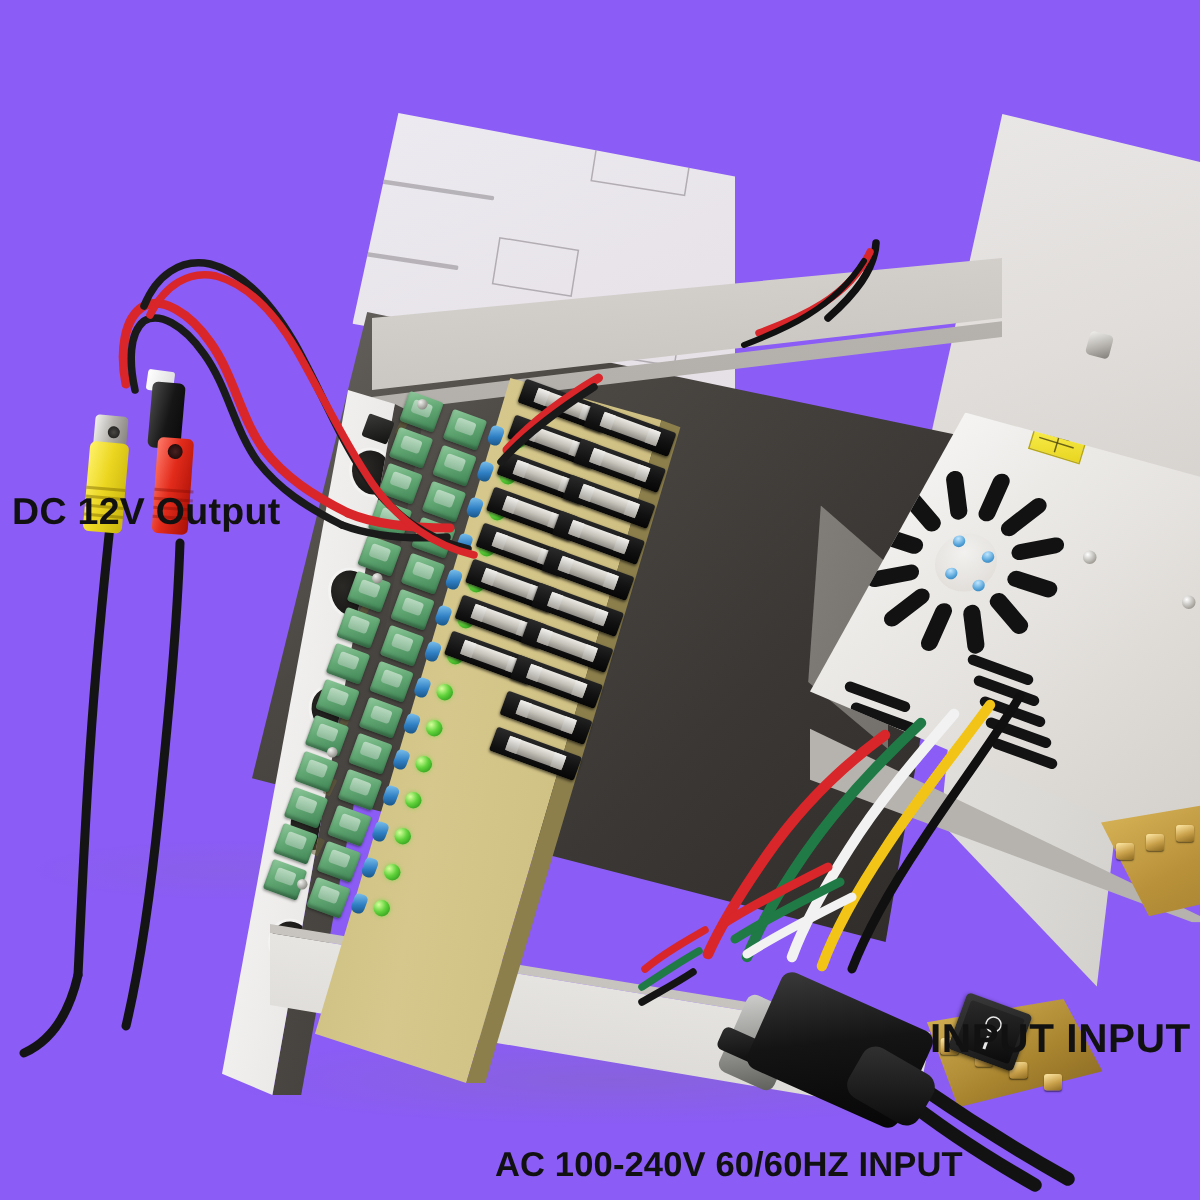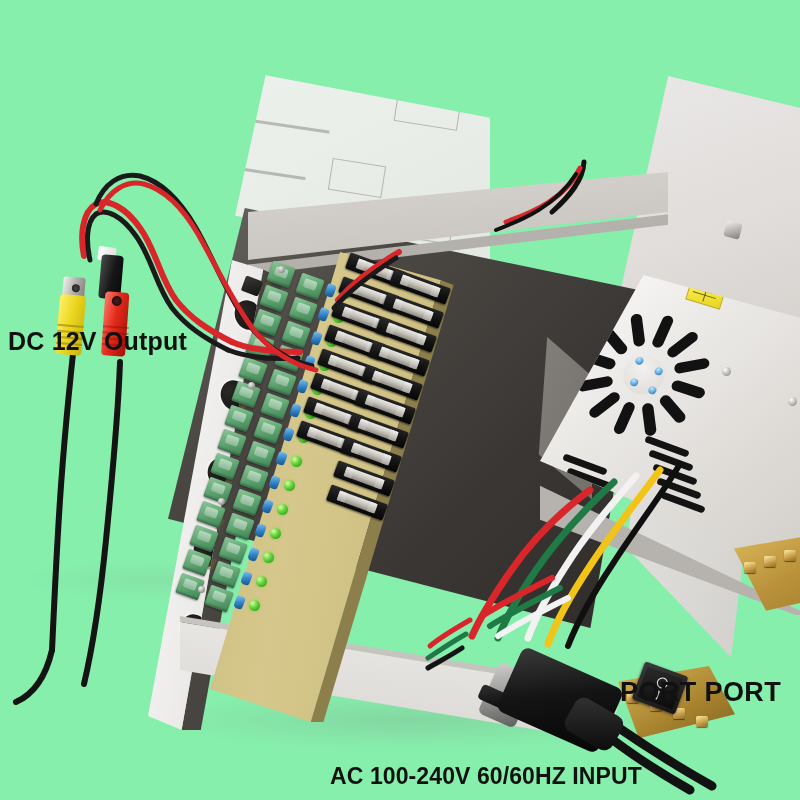--- a/index.html
+++ b/index.html
@@ -1,19 +1,19 @@
 <!DOCTYPE html>
 <html><head>
 <meta charset="utf-8">
 <title>CCTV Power Supply Box Product Photo</title>
 <style>
   html,body{margin:0;padding:0;background:#ffffff;}
   body{width:800px;height:800px;overflow:hidden;
        font-family:"Liberation Sans",sans-serif;}
-  #stage{position:relative;width:800px;height:800px;background:#86efac;overflow:hidden;}
+  #stage{position:relative;width:800px;height:800px;background:#8b5cf6;overflow:hidden;}
 
   
   .abs{position:absolute;}
   .lbl{position:absolute;color:#111111;font-weight:bold;white-space:nowrap;
        font-family:"Liberation Sans",sans-serif;}
 
   
   #lbl-dc{left:8px;top:327px;font-size:25px;letter-spacing:.2px;}
   #lbl-input-port{left:620px;top:677px;font-size:27px;letter-spacing:.4px;}
   #lbl-ac{left:330px;top:763px;font-size:23px;letter-spacing:.1px;}
@@ -551,17 +551,17 @@
 
   <div class="abs" id="acplug">
     <div id="ac-face"></div>
     <div id="ac-tab"></div>
     <div id="ac-body"></div>
     <div id="ac-neck"></div>
   </div>
 
   <div class="lbl" id="lbl-dc">DC 12V Output</div>
 
-  <div class="lbl" id="lbl-input-port">PORT PORT</div>
+  <div class="lbl" id="lbl-input-port">INPUT INPUT</div>
 
   <div class="lbl" id="lbl-ac">AC 100-240V 60/60HZ INPUT</div>
 
 </div>
 
 </body></html>

